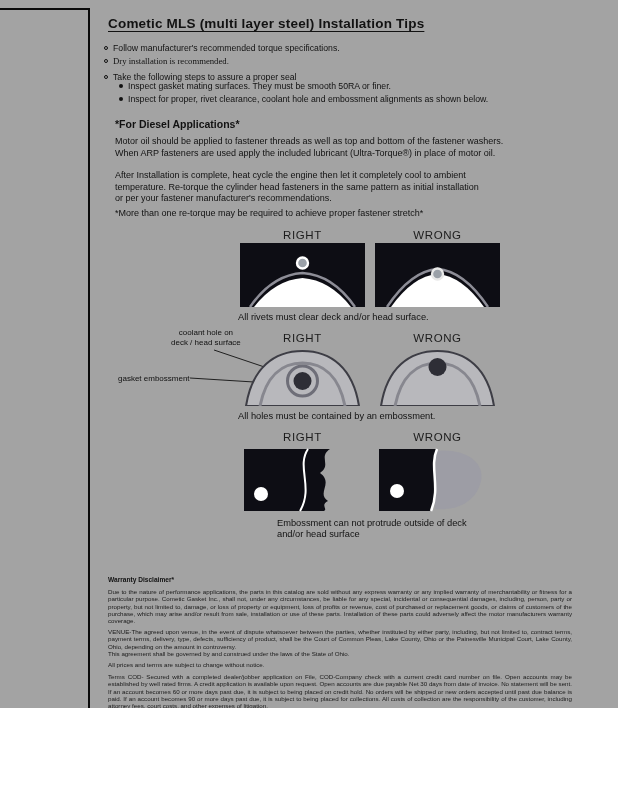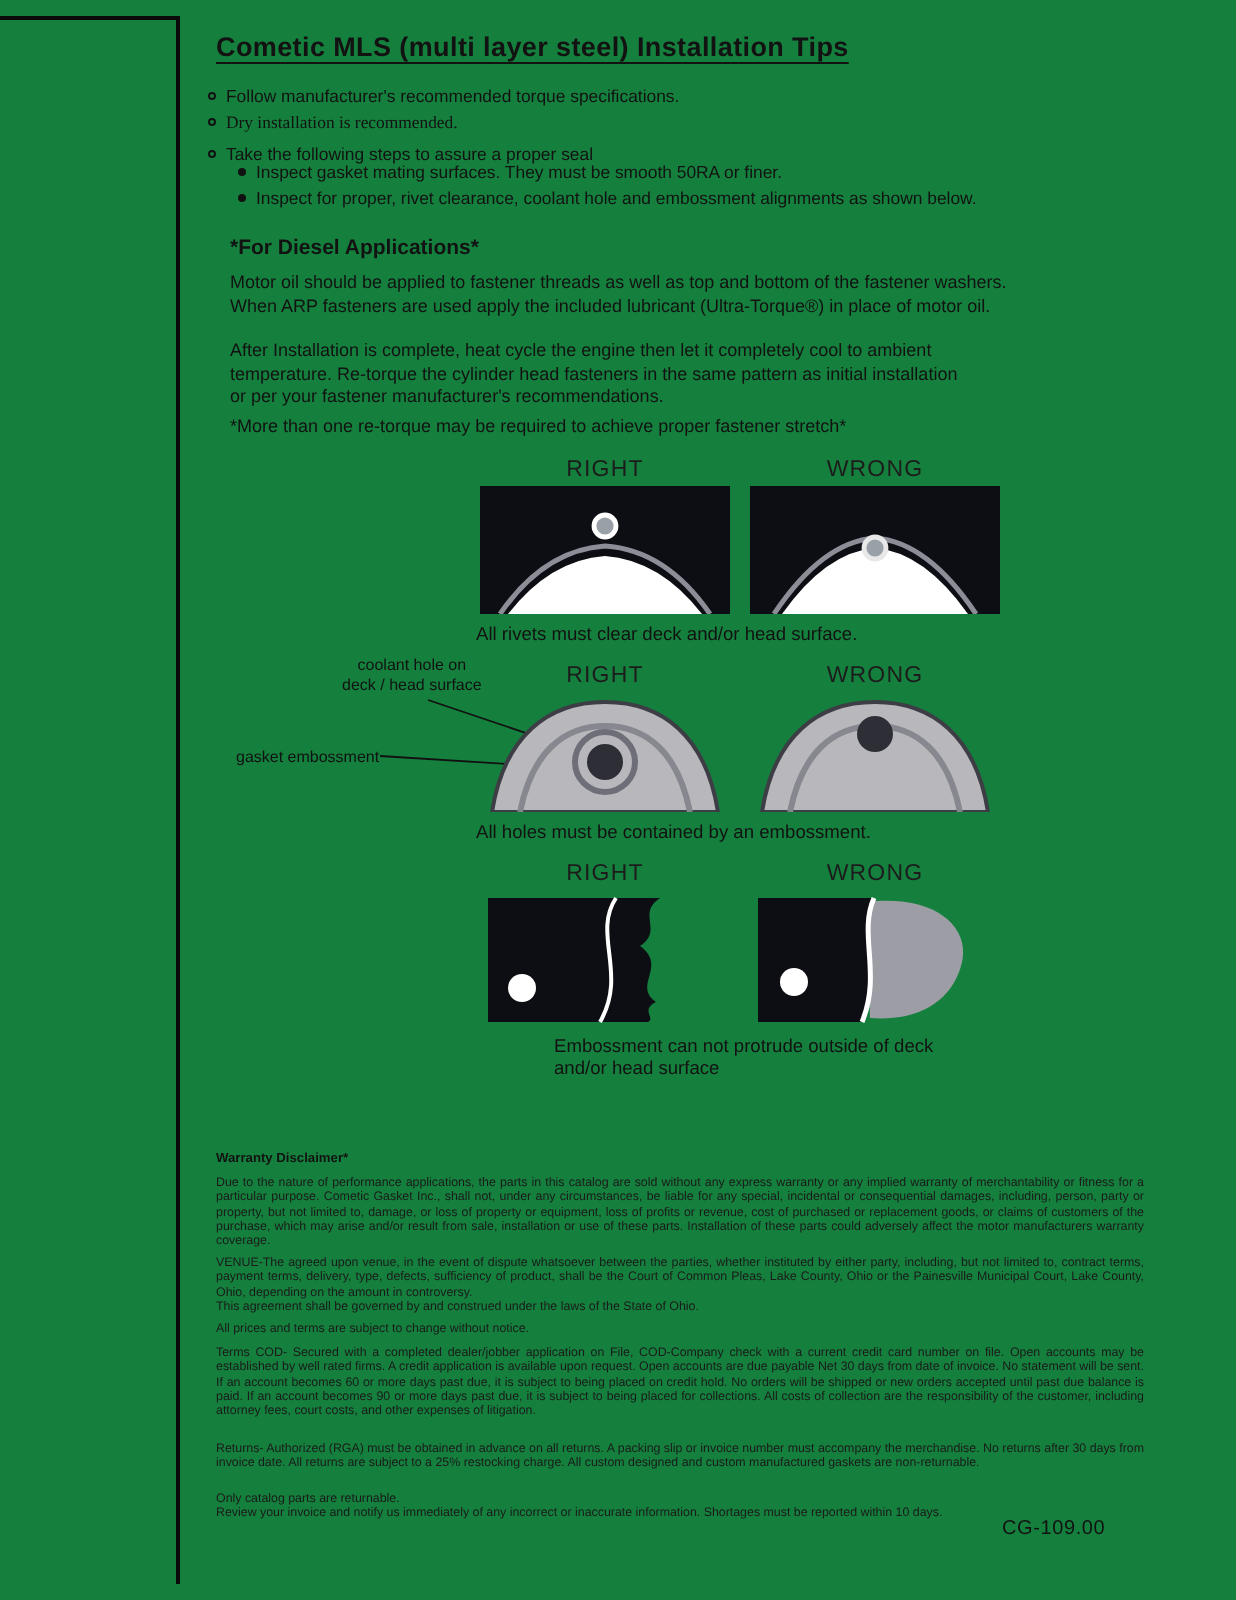--- a/index.html
+++ b/index.html
@@ -1,18 +1,18 @@
 <!DOCTYPE html>
 <html><head>
 <meta charset="utf-8">
 <style>
   * { margin:0; padding:0; box-sizing:border-box; }
   html,body { background:#ffffff; }
   body { font-family:"Liberation Sans", sans-serif; color:#121212; }
-  .page { position:relative; width:618px; height:800px; background:#15803d; overflow:hidden;padding-left:12px; }
+  .page { position:relative; width:618px; height:708px; background:#a3a3a3; overflow:hidden;padding-left:12px; }
   .abs { position:absolute; }
   .pre { white-space:pre-line; }
 
   .frame-top  { left:0; top:8px; width:88px; height:2px; background:#0a0a0a; }
   .frame-left { left:88px; top:8px; width:2px; height:784px; background:#0a0a0a; }
 
   .title { left:108px; top:16px; font-size:13.5px; font-weight:bold;
            text-decoration:underline; text-underline-offset:3px; letter-spacing:.2px; }
 
   .tip { left:104px; font-size:8.7px; display:flex; align-items:center; gap:5px; }

